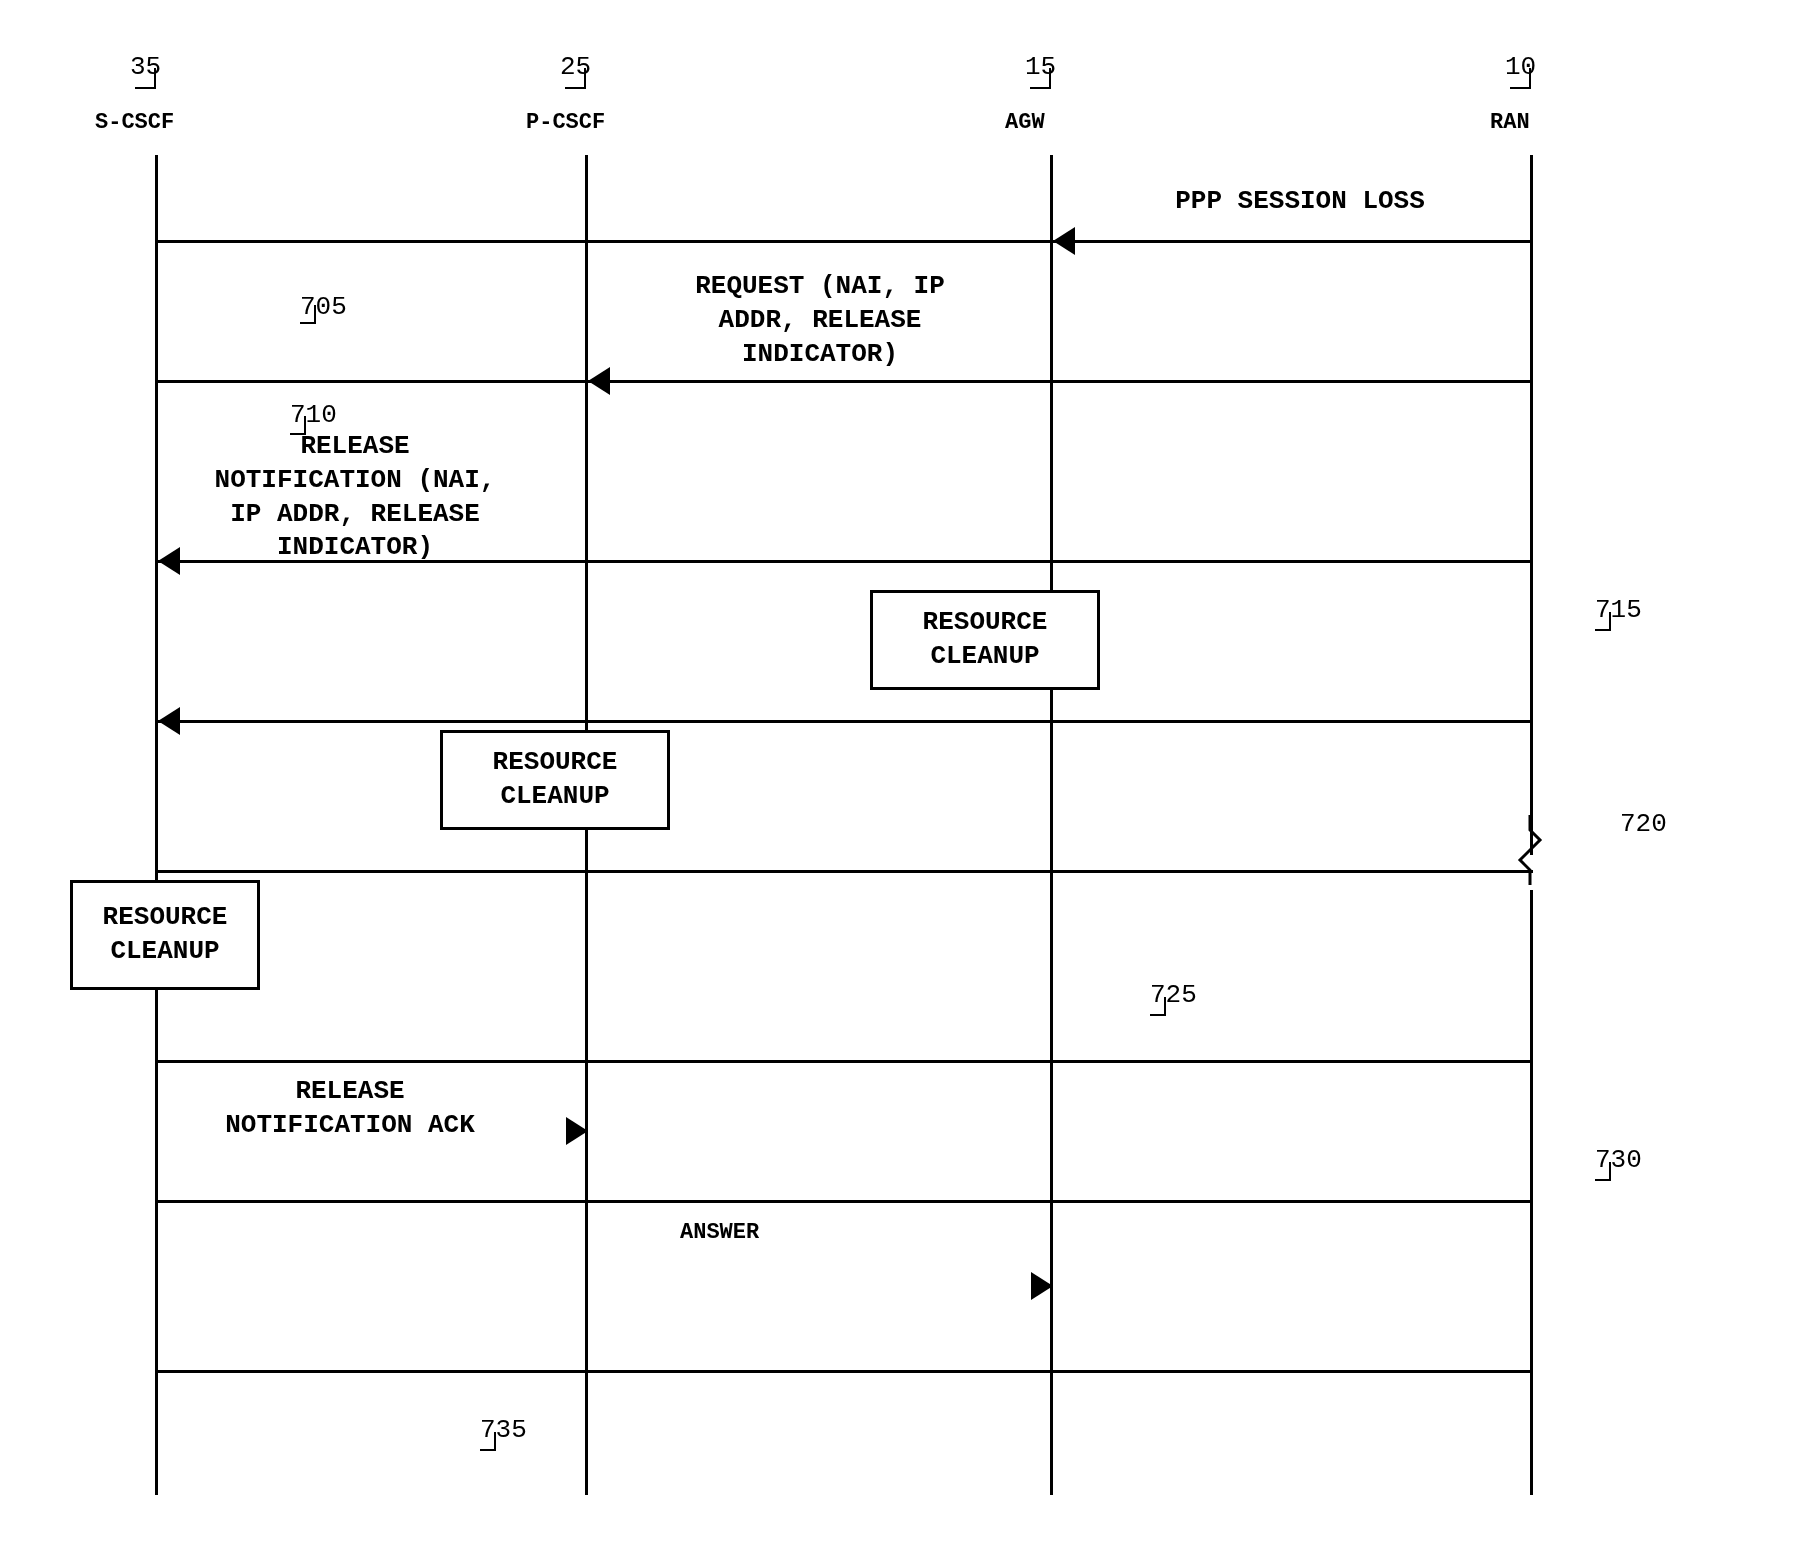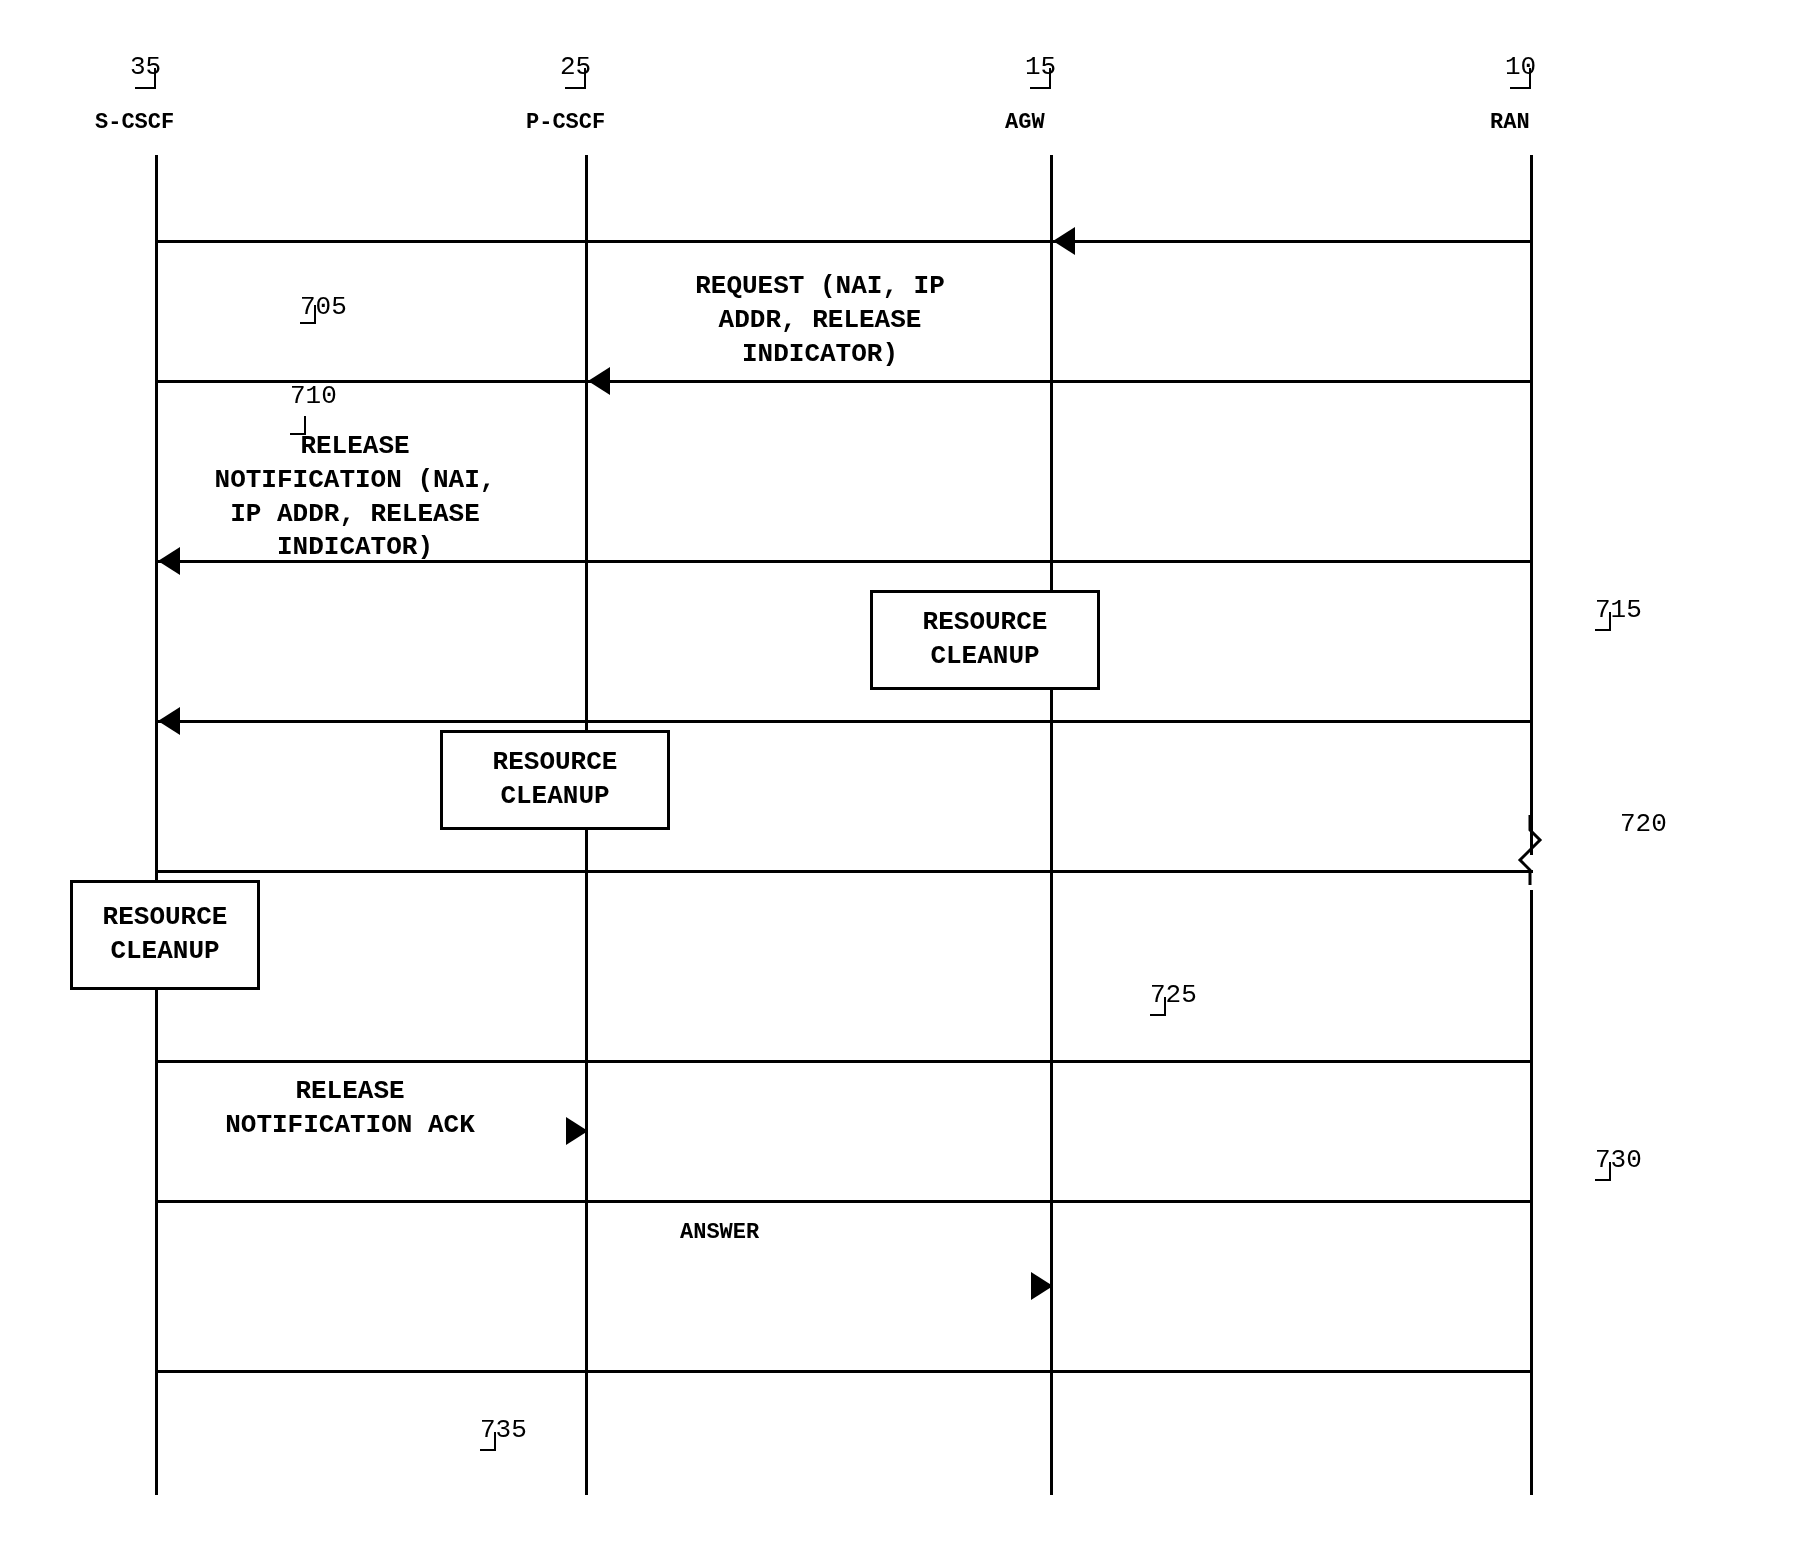--- a/index.html
+++ b/index.html
@@ -136,33 +136,34 @@
 
   <div class="hline" style="left:155px; top:870px; width:1378px;"></div>
 
   <div class="hline" style="left:155px; top:1060px; width:1378px;"></div>
 
   <div class="hline" style="left:155px; top:1200px; width:1378px;"></div>
 
   <div class="hline" style="left:155px; top:1370px; width:1378px;"></div>
 
   <div class="arrow-left" style="left:1053px; top:227px;"></div>
+  <div class="label-multi" style="left:1110px; top:185px; width:380px;">PPP SESSION LOSS</div>
 
   <div class="arrow-left" style="left:588px; top:367px;"></div>
   <div class="label-multi" style="left:610px; top:270px; width:420px;">REQUEST (NAI, IP<br>ADDR, RELEASE<br>INDICATOR)</div>
 
   <div class="refnum" style="left:300px; top:292px;">705</div>
   <svg style="position:absolute;left:295px;top:305px;" width="40" height="25">
     <path d="M 20 0 L 20 18 L 5 18" stroke="#000" stroke-width="2" fill="none"></path>
   </svg>
 
   <div class="arrow-left" style="left:158px; top:547px;"></div>
   <div class="label-multi" style="left:165px; top:430px; width:380px;">RELEASE<br>NOTIFICATION (NAI,<br>IP ADDR, RELEASE<br>INDICATOR)</div>
 
-  <div class="refnum" style="left:290px; top:381px;">710</div>
+  <div class="refnum" style="left:290px; top:400px;">710</div>
   <svg style="position:absolute;left:285px;top:416px;" width="40" height="25">
     <path d="M 20 0 L 20 18 L 5 18" stroke="#000" stroke-width="2" fill="none"></path>
   </svg>
 
   <div class="box" style="left:870px; top:590px; width:230px; height:100px;">RESOURCE<br>CLEANUP</div>
 
   <div class="box" style="left:440px; top:730px; width:230px; height:100px;">RESOURCE<br>CLEANUP</div>
 
   <div class="box" style="left:70px; top:880px; width:190px; height:110px;">RESOURCE<br>CLEANUP</div>
 

